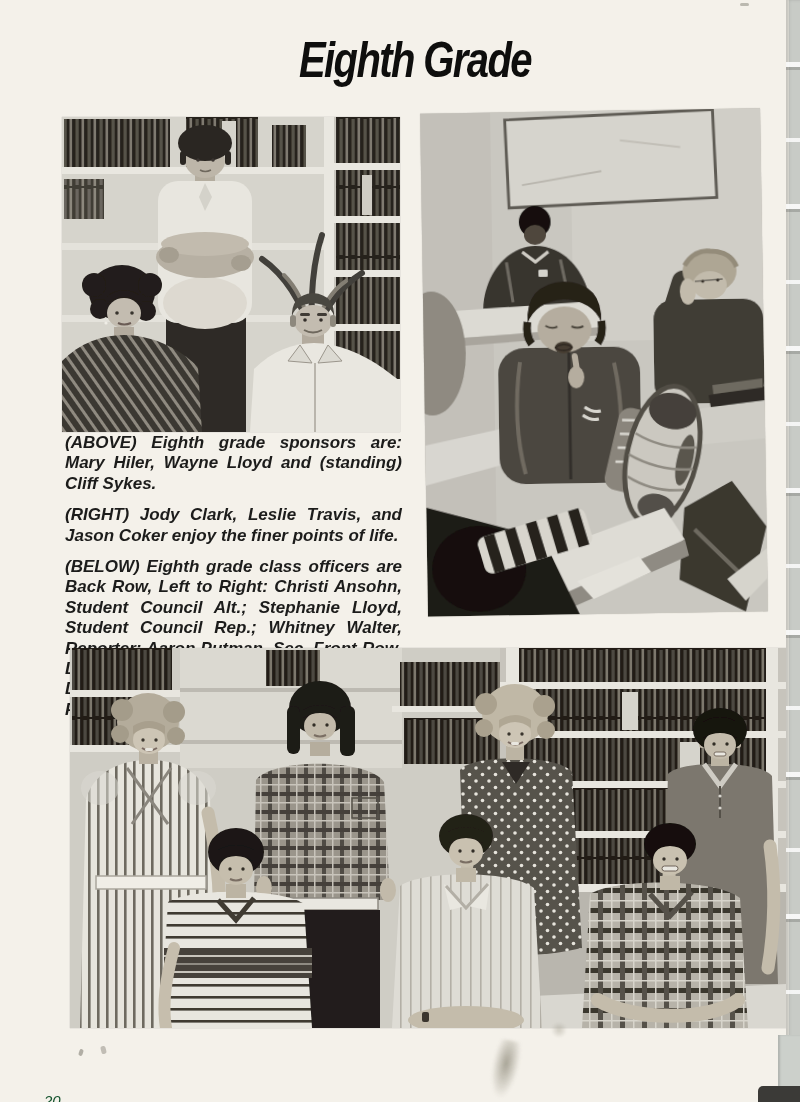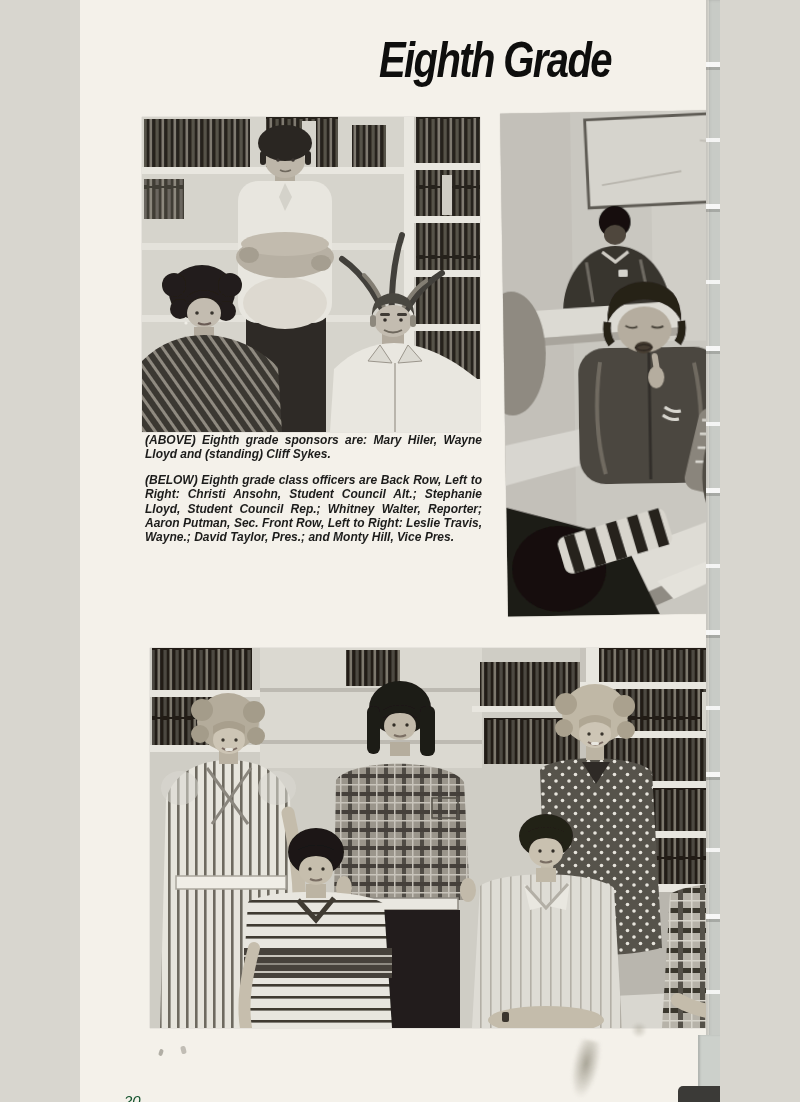--- a/index.html
+++ b/index.html
@@ -1,37 +1,37 @@
 <!DOCTYPE html>
 <html><head>
 <meta charset="utf-8">
 <style>
   html,body { margin:0; padding:0; background:#d8d6cf; }
   .page {
-    position:relative; width:640px; height:1102px; margin:0 auto;
+    position:relative; width:800px; height:1102px; margin:0 auto;
     background:#f4f1ea; overflow:hidden;
     font-family:"Liberation Sans", sans-serif;
   }
   .page-title {
     position:absolute; left:0; top:31px; width:800px; box-sizing:border-box;
     padding-left:30px; text-align:center;
     font-style:italic; font-weight:bold; font-size:50px; letter-spacing:-2px;
     color:#0e0e0d; transform:scaleX(.8); transform-origin:415px 50%;
     white-space:nowrap;
   }
   .photo { position:absolute; overflow:hidden; background:#cfccc4;
     box-shadow:0 0 1px rgba(40,40,35,.35); }
   .photo svg { display:block; width:100%; height:100%; }
   .photo-sponsors  { left:62px;  top:117px; width:338px; height:315px; }
   .photo-classroom { left:424px; top:111px; width:340px; height:503px;
     transform:rotate(-0.9deg); }
   .photo-officers  { left:70px;  top:648px; width:716px; height:380px; }
   .captions {
     position:absolute; left:65px; top:433px; width:337px;
-    font-style:italic; font-weight:bold; font-size:12px; line-height:1.2;
+    font-style:italic; font-weight:bold; font-size:17px; line-height:1.2;
     color:#1c1c1b; text-align:justify;
   }
   .captions p { margin:0 0 11px 0; }
   .page-number {
     position:absolute; left:44px; top:1092px;
     font-style:italic; font-size:15px; color:#14532d;
   }
   .edge-strip {
     position:absolute; top:0; right:0; width:14px; height:1102px;
     background:linear-gradient(90deg,#ece9e2 0 3px,#c8cbc6 3px);
@@ -262,20 +262,21 @@
           <rect x="126" y="410" width="11" height="38" fill="#26231d"></rect>
           <rect x="148" y="410" width="11" height="38" fill="#26231d"></rect>
         </g>
         <polygon points="150,470 212,446 224,462 166,488" fill="#e4e2db"></polygon>
       </g>
     </svg>
   </figure>
 
   <div class="captions">
     <p>(ABOVE) Eighth grade sponsors are: Mary Hiler, Wayne Lloyd and (standing) Cliff Sykes.</p>
+    <p>(RIGHT) Jody Clark, Leslie Travis, and Jason Coker enjoy the finer points of life.</p>
     <p>(BELOW) Eighth grade class officers are Back Row, Left to Right: Christi Ansohn, Student Council Alt.; Stephanie Lloyd, Student Council Rep.; Whitney Walter, Reporter; Aaron Putman, Sec. Front Row, Left to Right: Leslie Travis, Wayne.; David Taylor, Pres.; and Monty Hill, Vice Pres.</p>
   </div>
 
   <figure class="photo photo-officers" role="img" style="margin:0" aria-label="Black-and-white photo: seven eighth grade class officers posed in two rows in front of library bookshelves">
     <svg viewBox="0 0 716 380" preserveAspectRatio="none">
       <defs>
         <pattern id="p3books" patternUnits="userSpaceOnUse" width="12" height="70">
           <rect width="12" height="70" fill="#211e19"></rect>
           <rect x="1.5" y="2" width="3.2" height="66" fill="#4e4a42"></rect>
           <rect x="7.5" y="1" width="2.6" height="68" fill="#7d786d"></rect>

